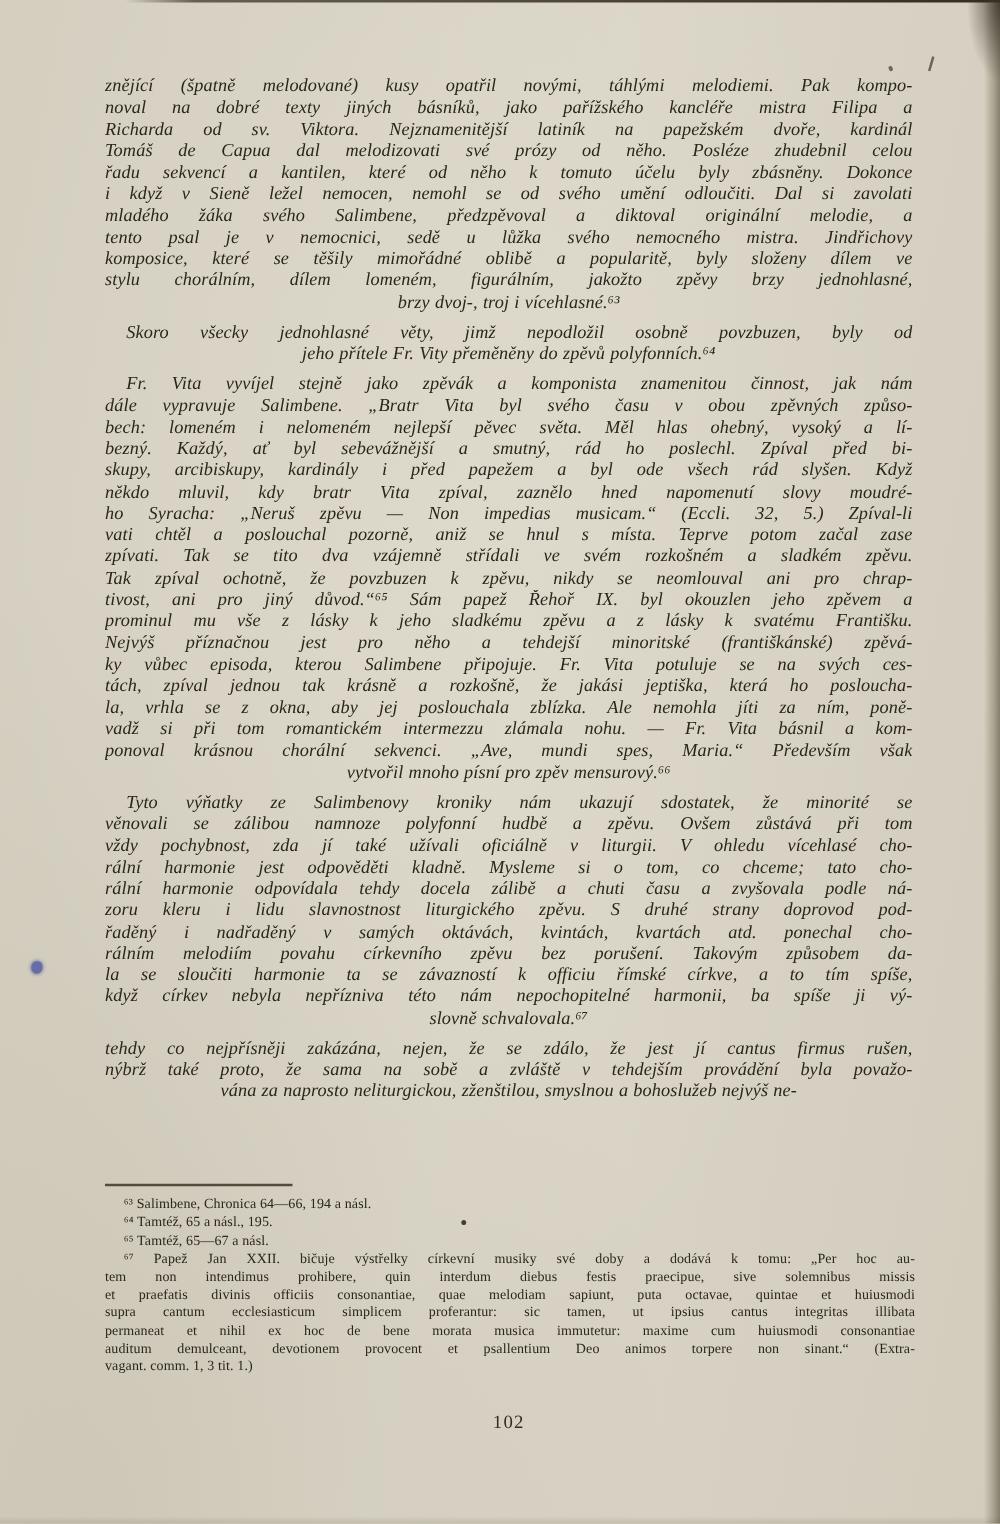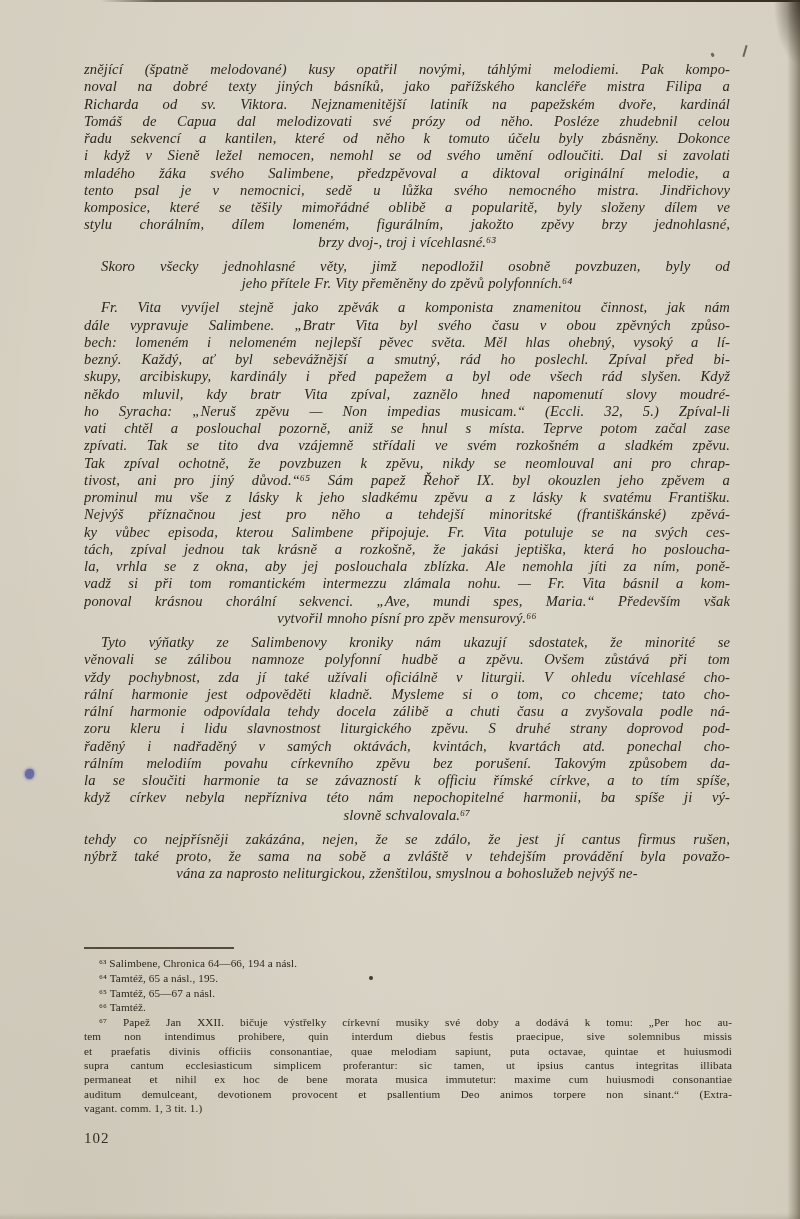--- a/index.html
+++ b/index.html
@@ -73,21 +73,21 @@
     font-size:11.2px; line-height:14.3px; height:14.3px; overflow:hidden;
     text-align:justify; letter-spacing:0.1px;
   }
   .fn-line::after { content:""; display:inline-block; width:100%; }
   .fn-line.last { text-align:left; }
   .fn-line.last::after { content:none; }
   .fn-line.indent { text-indent:15px; }
   
   .page-num {
     position:absolute; left:84px; top:1130px; width:646px;
-    font-size:15px; letter-spacing:1px; color:#332d21;
+    text-align:center; font-size:15px; letter-spacing:1px; color:#332d21;
   }
 </style>
 </head>
 <body>
 
 <div class="paper-shade"></div>
 <div class="edge-top"></div>
 <div class="edge-right"></div>
 <div class="corner-top-right"></div>
 <div class="edge-bottom"></div>
@@ -160,23 +160,20 @@
     <div class="pgroup">
       <div class="fn-line last indent">⁶³ Salimbene, Chronica 64—66, 194 a násl.</div>
     </div>
     <div class="pgroup">
       <div class="fn-line last indent">⁶⁴ Tamtéž, 65 a násl., 195.</div>
     </div>
     <div class="pgroup">
       <div class="fn-line last indent">⁶⁵ Tamtéž, 65—67 a násl.</div>
     </div>
     <div class="pgroup">
-      <div class="fn-line last indent">⁶⁶ Tamtéž.</div>
-    </div>
-    <div class="pgroup">
       <div class="fn-line indent">⁶⁷ Papež Jan XXII. bičuje výstřelky církevní musiky své doby a dodává k tomu: „Per hoc au-</div>
       <div class="fn-line">tem non intendimus prohibere, quin interdum diebus festis praecipue, sive solemnibus missis</div>
       <div class="fn-line">et praefatis divinis officiis consonantiae, quae melodiam sapiunt, puta octavae, quintae et huiusmodi</div>
       <div class="fn-line">supra cantum ecclesiasticum simplicem proferantur: sic tamen, ut ipsius cantus integritas illibata</div>
       <div class="fn-line">permaneat et nihil ex hoc de bene morata musica immutetur: maxime cum huiusmodi consonantiae</div>
       <div class="fn-line">auditum demulceant, devotionem provocent et psallentium Deo animos torpere non sinant.“ (Extra-</div>
       <div class="fn-line last">vagant. comm. 1, 3 tit. 1.)</div>
     </div>
   </div>
 

